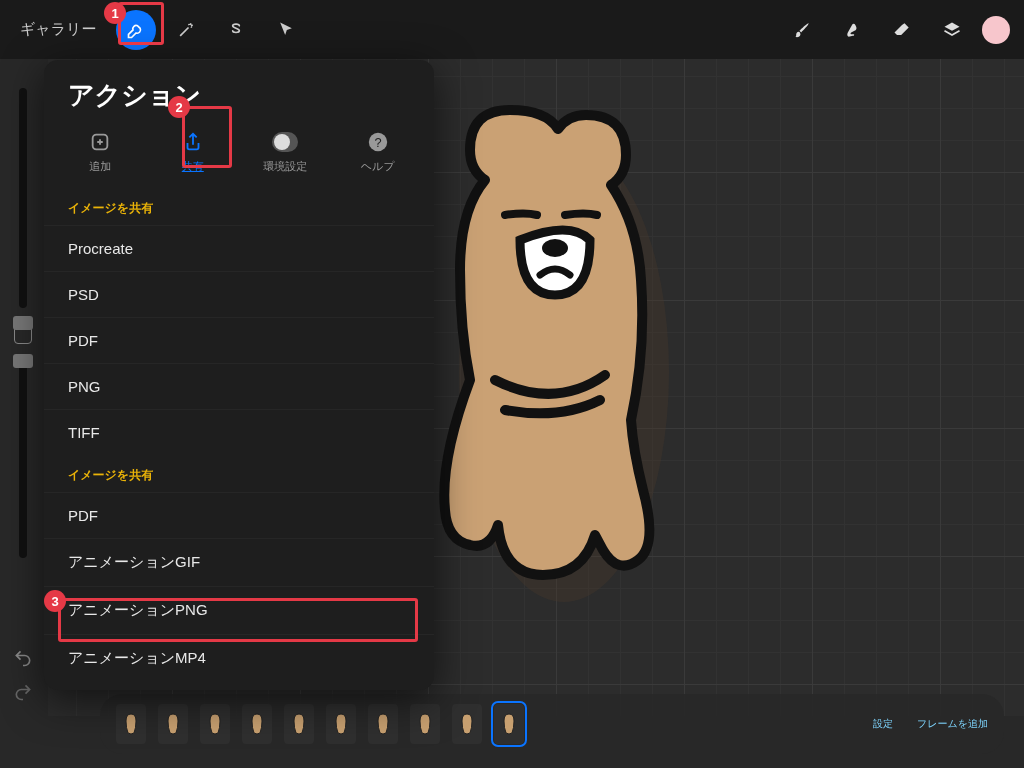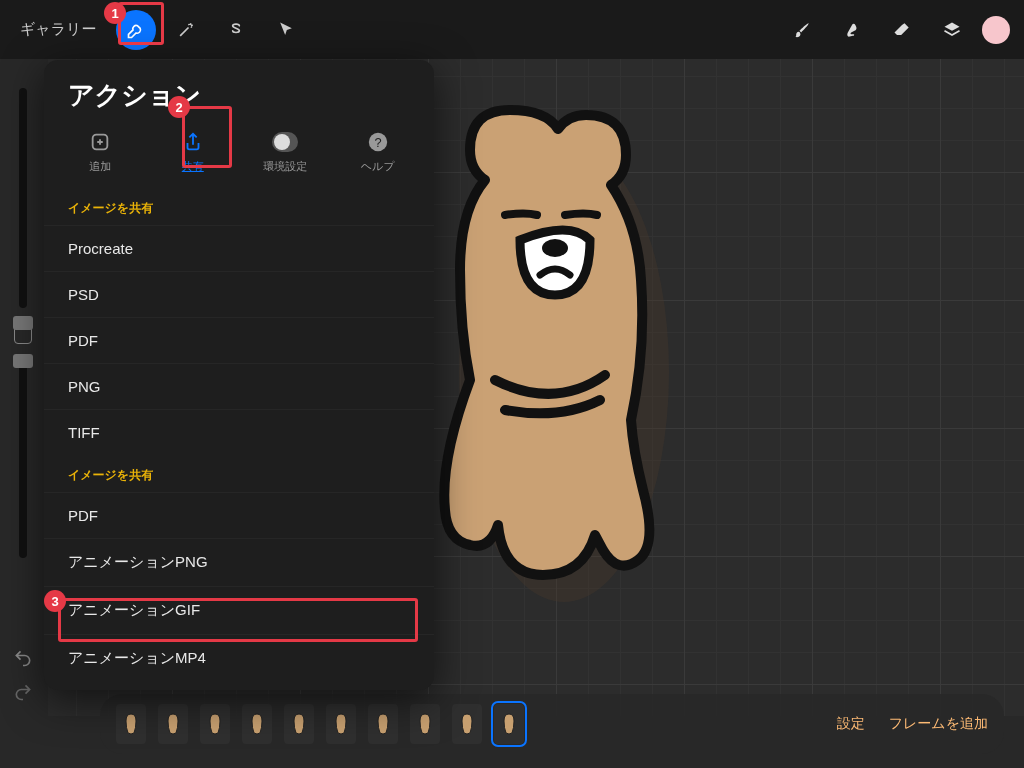--- a/index.html
+++ b/index.html
@@ -74,21 +74,21 @@
   
   .timeline {
     position:absolute; left:100px; right:20px; bottom:14px; height:60px;
     background:rgba(40,40,40,.9); border-radius:22px;
     display:flex; align-items:center; padding:0 16px; gap:12px; z-index:20;
   }
   .frame { width:30px; height:40px; border-radius:4px; background:#2f2f2f;
     display:flex; align-items:center; justify-content:center;}
   .frame.sel { outline:2px solid #0a74ff; outline-offset:1px;}
   .frame svg{width:18px;height:26px;}
-  .timeline-right{ margin-left:auto; display:flex; gap:24px; font-size:14px; color:#fdba74;}
+  .timeline-right{ margin-left:auto; display:flex; gap:24px; font-size:10px; color:#7dd3fc;}
   .toggle-track{width:36px;height:20px;border-radius:10px;background:#555;position:relative;}
   .toggle-track::after{content:"";position:absolute;width:16px;height:16px;border-radius:8px;background:#ddd;top:2px;left:2px;}
   
   .bear { position:absolute; left:410px; top:90px; width:280px; height:540px; z-index:10;}
   .bear svg { width:100%; height:100%; overflow:visible;}
 </style>
 </head>
 <body>
 
 <div class="canvas"></div>
@@ -217,22 +217,22 @@
 
   <div class="section-h">イメージを共有</div>
   <div class="opt">Procreate</div>
   <div class="opt">PSD</div>
   <div class="opt">PDF</div>
   <div class="opt">PNG</div>
   <div class="opt">TIFF</div>
 
   <div class="section-h">イメージを共有</div>
   <div class="opt">PDF</div>
+  <div class="opt">アニメーションGIF</div>
   <div class="opt">アニメーションPNG</div>
-  <div class="opt">アニメーションGIF</div>
   <div class="opt">アニメーションMP4</div>
 </div>
 
 <div class="timeline">
   <div class="frame">
       <svg viewBox="0 0 18 26">
         <path d="M9 3q-5 0-5 7t2 12q3 2 6 0 2-5 2-12t-5-7z" fill="#c8a070" stroke="#222"></path>
       </svg>
     </div>
   <div class="frame">

